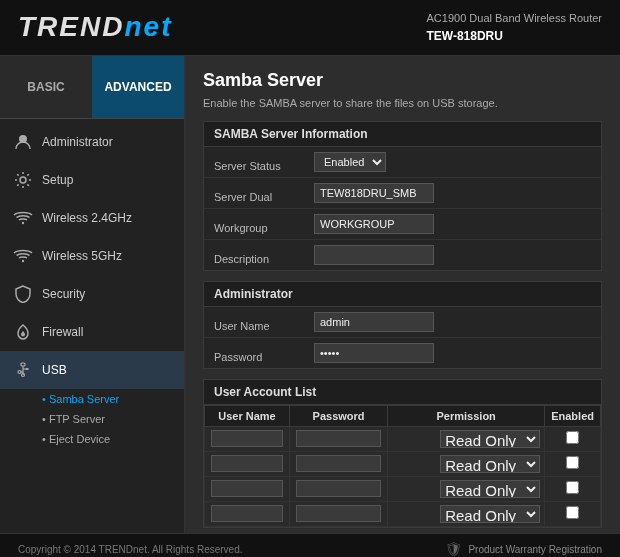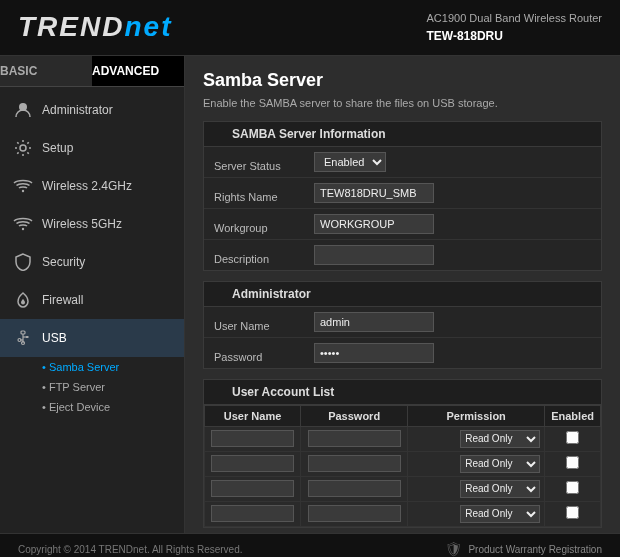--- a/index.html
+++ b/index.html
@@ -49,31 +49,31 @@
       background: #222;
       flex-shrink: 0;
       border-right: 1px solid #333;
     }
     .tab-bar {
       display: flex;
       border-bottom: 1px solid #444;
     }
     .tab {
       flex: 1;
-      text-align: left;
-      padding: 8px 0;
+      text-align: center;
+      padding: 24px 0;
       font-size: 12px;
       font-weight: bold;
       cursor: pointer;
       background: #2a2a2a;
       color: #aaa;
       border: none;
     }
     .tab.active {
-      background: #000000;
+      background: #0c4a6e;
       color: #fff;
     }
     .sidebar-nav { padding: 4px 0; }
     .nav-item {
       display: flex;
       align-items: center;
       padding: 8px 12px;
       color: #ccc;
       cursor: pointer;
       font-size: 12px;
@@ -119,21 +119,21 @@
     }
 
     
     .section {
       background: #252525;
       border: 1px solid #3a3a3a;
       margin-bottom: 10px;
     }
     .section-title {
       background: #1e1e1e;
-      padding: 5px 28px;
+      padding: 5px 10px;
       font-weight: bold;
       font-size: 12px;
       color: #ddd;
       border-bottom: 1px solid #3a3a3a;
     }
     .form-row {
       display: flex;
       align-items: flex-end;
       padding: 5px 10px;
       border-bottom: 1px solid #333;
@@ -188,23 +188,23 @@
       width: 95%;
       height: 17px;
       padding: 1px 3px;
       font-size: 10px;
       outline: none;
     }
     .user-table select {
       background: #3a3a3a;
       border: 1px solid #555;
       color: #eee;
-      font-size: 10px;
+      font-size: 15px;
       height: 18px;
-      width: 80px;
+      width: 100px;
       outline: none;
       margin-left: 48px;
     }
     .user-table input[type="checkbox"] {
       width: 13px;
       height: 13px;
       cursor: pointer;
     }
 
     
@@ -338,21 +338,21 @@
     <div class="section">
       <div class="section-title">SAMBA Server Information</div>
       <div class="form-row">
         <span class="form-label">Server Status</span>
         <select class="form-control">
           <option>Enabled</option>
           <option>Disabled</option>
         </select>
       </div>
       <div class="form-row">
-        <span class="form-label">Rights Name</span>
+        <span class="form-label">Server Dual</span>
         <input type="text" class="form-control" value="TEW818DRU_SMB" style="">
       </div>
       <div class="form-row">
         <span class="form-label">Workgroup</span>
         <input type="text" class="form-control" value="WORKGROUP" style="">
       </div>
       <div class="form-row">
         <span class="form-label">Description</span>
         <input type="text" class="form-control" value="" style="">
       </div>

